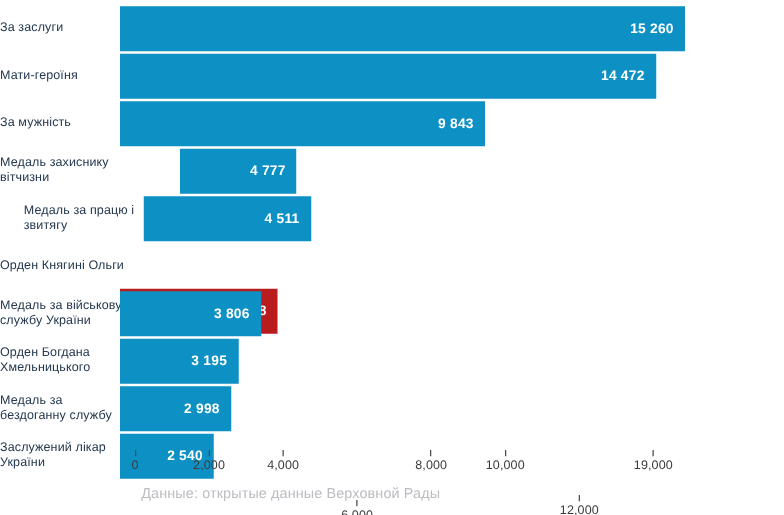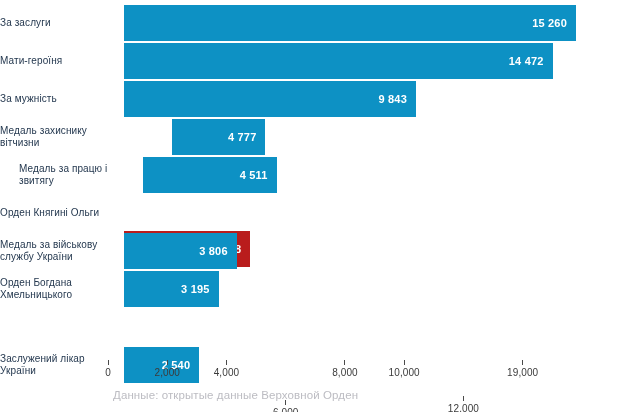--- a/index.html
+++ b/index.html
@@ -42,21 +42,21 @@
     transform: translateY(-50%);
     text-align: left;
     font-size: 10px;
     line-height: 12px;
     color: #24384f;
     white-space: pre-line;
     letter-spacing: 0.1px;
   }
   .bar-track {
     position: absolute;
-    left: 124px;
+    left: 96px;
     top: 0;
     height: 36px;
     text-align: center;
   }
   .bar {
     position: relative;
     height: 36px;
     background: #0d91c4;
     box-sizing: border-box;
     display: flex;
@@ -177,20 +177,29 @@
       </div>
       <div class="bar-row" style="top: 271px;">
         <div class="cat-label">Орден Богдана
 Хмельницького</div>
         <div class="bar-track" style="width: 94.6356px;">
           <div class="bar" style="background: rgb(13, 145, 196);">
             <span class="bar-value" style="color: rgb(255, 255, 255);">3 195</span>
           </div>
         </div>
       </div>
+      <div class="bar-row" style="top: 309px;">
+        <div class="cat-label">Медаль за
+бездоганну службу</div>
+        <div class="bar-track" style="width: 88.8005px;">
+          <div class="bar" style="background: rgb(13, 145, 196);">
+            <span class="bar-value" style="color: rgb(255, 255, 255);">2 998</span>
+          </div>
+        </div>
+      </div>
       <div class="bar-row" style="top: 347px;">
         <div class="cat-label">Заслужений лікар
 України</div>
         <div class="bar-track" style="width: 75.2346px;">
           <div class="bar" style="background: rgb(13, 145, 196);">
             <span class="bar-value" style="color: rgb(255, 255, 255);">2 540</span>
           </div>
         </div>
       </div>
     </div>
@@ -223,15 +232,15 @@
       <div class="x-tick" style="left: 463.439px; margin-top: 36px;">
         <span class="tick-mark"></span>
         <span class="tick-label">12,000</span>
       </div>
       <div class="x-tick" style="left: 522.679px;">
         <span class="tick-mark"></span>
         <span class="tick-label">19,000</span>
       </div>
     </div>
 
-  <div id="footer-note">Данные: открытые данные Верховной Орден</div>
+  <div id="footer-note">Данные: открытые данные Верховной Рады</div>
 
 </div>
 
 </body></html>

